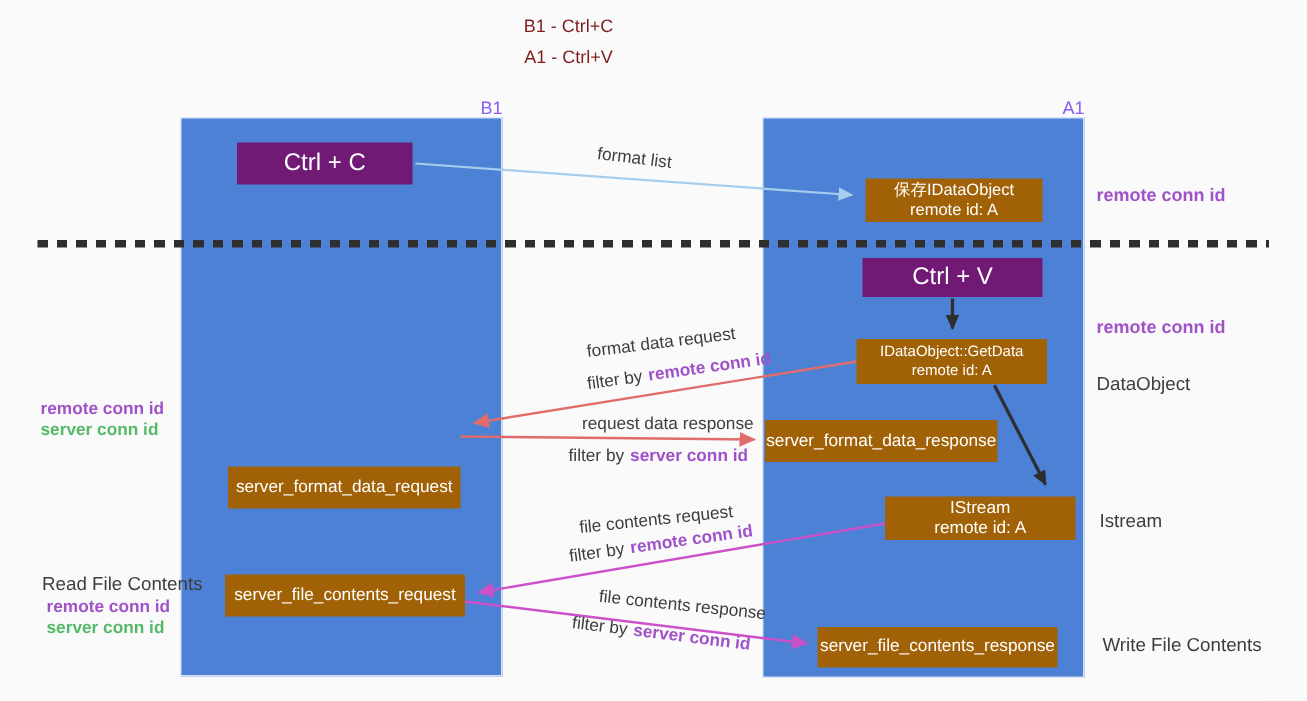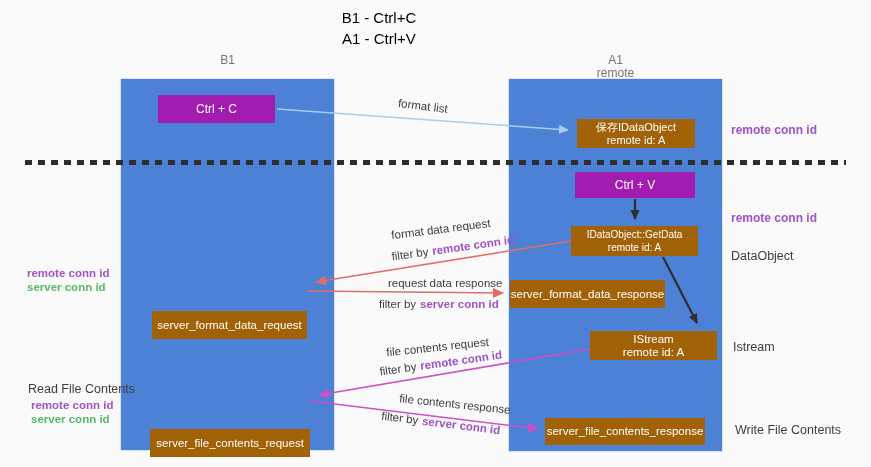--- a/index.html
+++ b/index.html
@@ -4,40 +4,40 @@
 <style>
   html,body { margin:0; padding:0; }
   .canvas {
     position:relative; width:871px; height:467px;
     background:#fafafa; overflow:hidden;
     font-family:"Liberation Sans", sans-serif;
     color:#3d3d3d;
   }
   .title {
     position:absolute; left:0; top:7px; width:758px;
-    text-align:center; font-size:15px; line-height:21px; color:#000000;
+    text-align:center; font-size:12px; line-height:21px; color:#7f1d1d;
   }
   .col-header {
-    position:absolute; top:54px; width:215px;
-    text-align:center; font-size:12px; line-height:13px; color:#737373;
+    position:absolute; top:66px; width:215px;
+    text-align:right; font-size:12px; line-height:13px; color:#8b5cf6;
   }
   .col {
     position:absolute; top:78px; width:215px; height:373px;
     background:#4c81d5; border:1px solid #d9e3f6; box-sizing:border-box;
   }
   .separator {
     position:absolute; left:25px; top:160px; width:821px; height:5px;
     background:repeating-linear-gradient(90deg,#2e2e2e 0 7px,transparent 7px 13px);
   }
   .node {
     position:absolute; display:flex; flex-direction:column;
     align-items:center; justify-content:center;
     color:#ffffff; text-align:center; white-space:nowrap;
   }
-  .green-node  { background:#a21caf; font-size:12px;align-items:center; }
+  .green-node  { background:#701a75; font-size:16px;align-items:center; }
   .orange-node { background:#a16207; font-size:11px; line-height:13px; }
   .arrow-label {
     position:absolute; font-size:11.5px; color:#3d3d3d; white-space:nowrap;
   }
   .filter-label {
     position:absolute; font-size:11.5px; color:#3d3d3d; white-space:nowrap;
   }
   .filter-label .key { margin-left:4px; font-weight:bold; }
   .purple { color:#a052c8; font-weight:bold; }
   .greenk { color:#55b96a; font-weight:bold; }
@@ -117,21 +117,21 @@
 
   <div class="node orange-node" style="left:510px; top:280px; width:155px; height:28px; font-size:11.5px;">
     <div>server_format_data_response</div>
   </div>
 
   <div class="node orange-node" style="left:590px; top:331px; width:127px; height:29px; font-size:11.5px;">
     <div>IStream</div>
     <div>remote id: A</div>
   </div>
 
-  <div class="node orange-node" style="left:150px; top:383px; width:160px; height:28px; font-size:11.5px;margin-top:46px;">
+  <div class="node orange-node" style="left:150px; top:383px; width:160px; height:28px; font-size:11.5px;">
     <div>server_file_contents_request</div>
   </div>
 
   <div class="node orange-node" style="left:545px; top:418px; width:160px; height:27px; font-size:11.5px;">
     <div>server_file_contents_response</div>
   </div>
 
   <div class="arrow-label" style="left:398px; top:100px; transform:rotate(7deg);">format list</div>
 
   <div class="arrow-label" style="left:391px; top:223px; transform:rotate(-7deg);">format data request</div>

